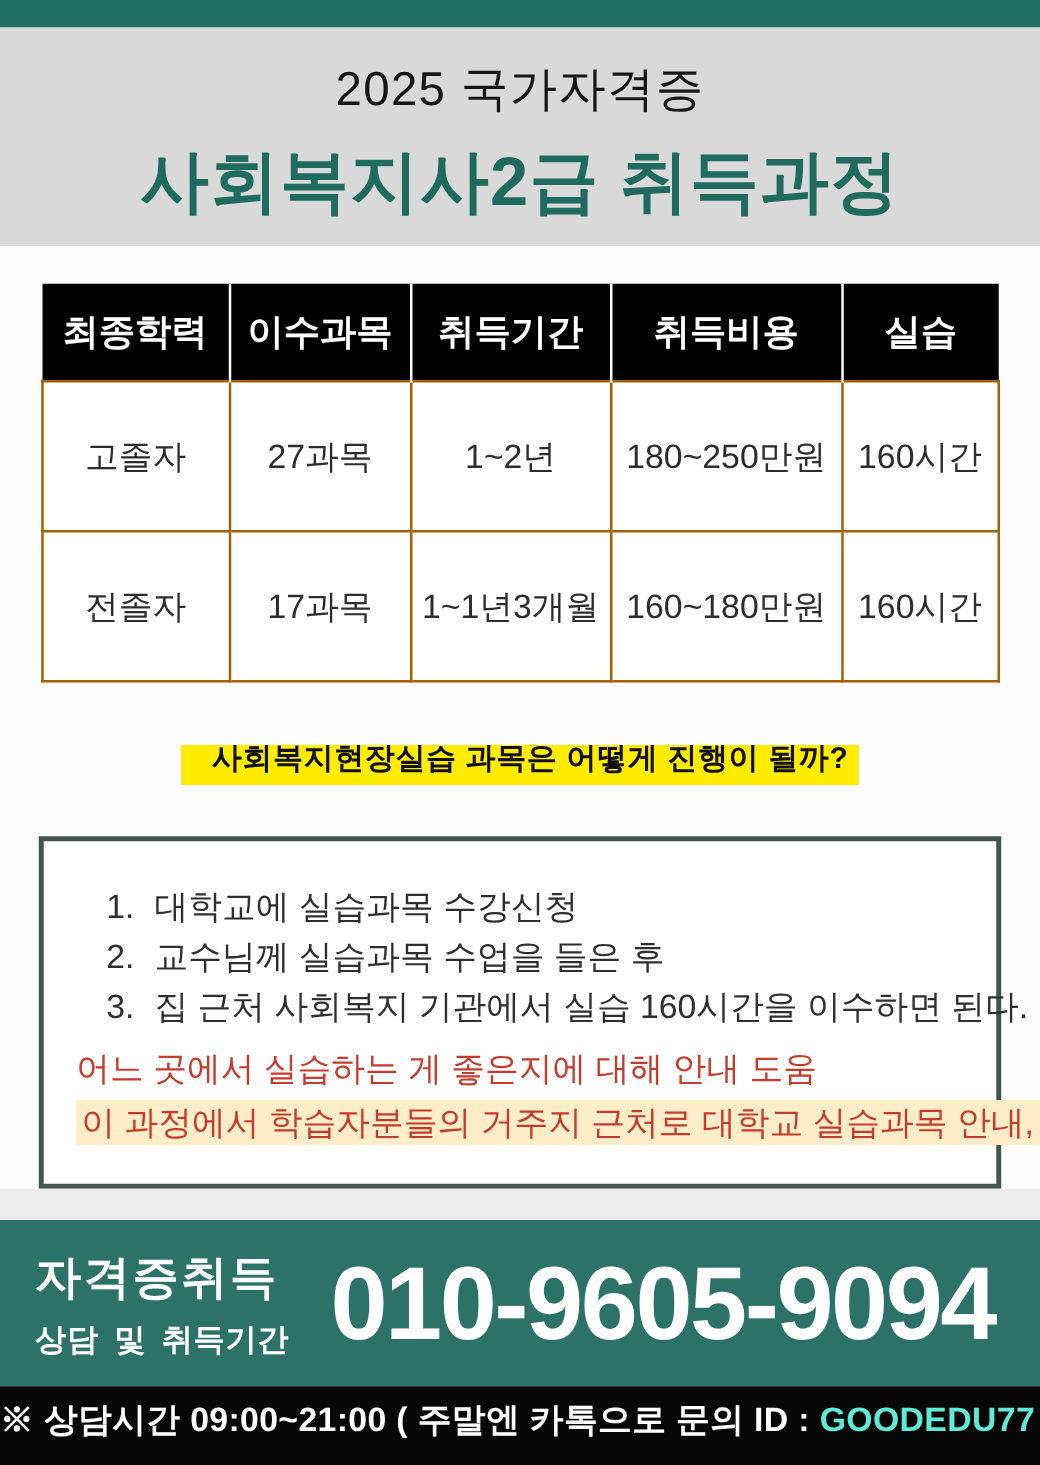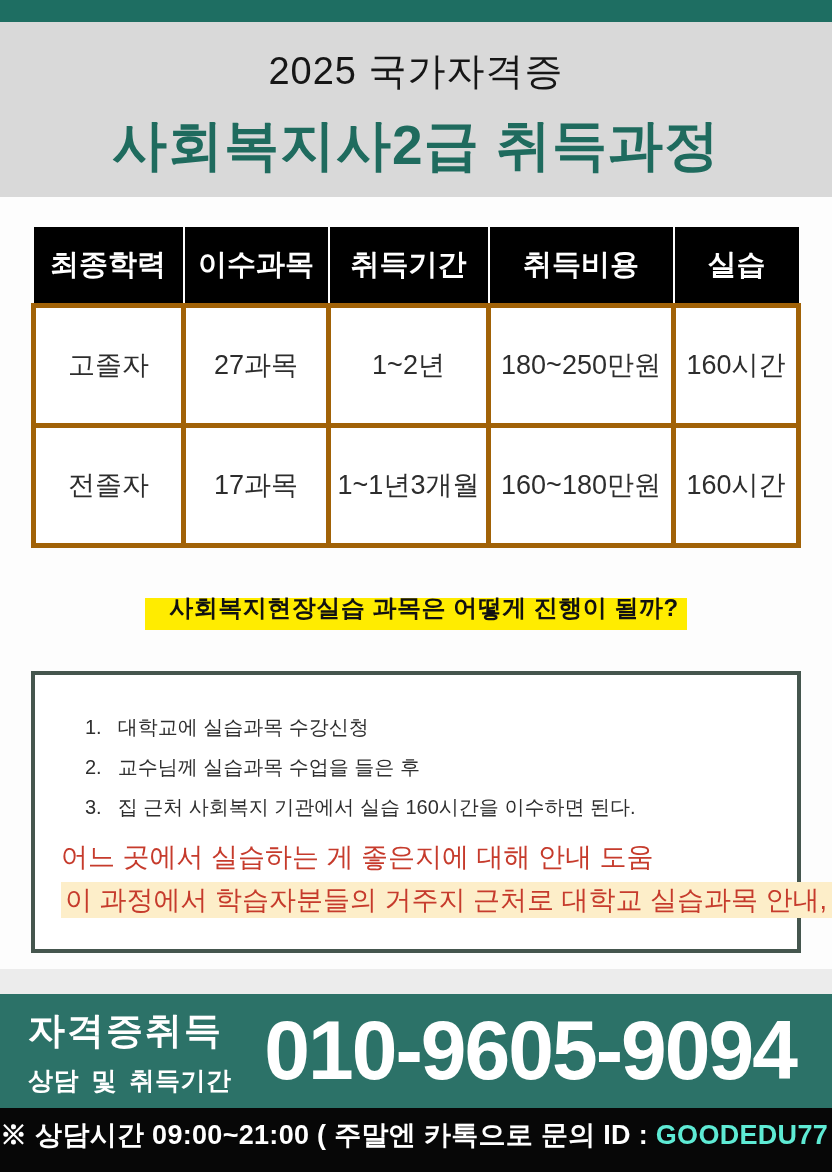--- a/index.html
+++ b/index.html
@@ -25,47 +25,47 @@
   .main { flex:1 1 auto; background:#fdfdfd; }
 
   table.cert { width:765px; margin:30px auto 0; border-collapse:collapse; table-layout:fixed; }
   table.cert th {
     background:#000000; color:#ffffff; font-size:29px; font-weight:700;
     height:78px; text-align:center; border-left:2px solid #fdfdfd;
   }
   table.cert th:first-child { border-left:none; }
   table.cert td {
     height:120px; background:#ffffff; text-align:center; vertical-align:middle;
-    font-size:27px; color:#2d2d2d; border:5px solid #a16207;
+    font-size:27px; color:#2d2d2d; border:2px solid #a16207;
   }
 
   .question { margin-top:44px; height:42px; text-align:center; }
   .question-text {
     display:inline-block; font-size:24px; font-weight:800; color:#111111;
     background:linear-gradient(to bottom, rgba(0,0,0,0) 16%, #ffec00 16%);
     padding:0 8px 6px 24px; letter-spacing:0.5px;
   }
 
   .info-box {
     width:770px; height:282px; margin:37px auto 0;
     border:4px solid #45564e; background:#ffffff; padding:32px 20px 0 26px;
   }
   .steps { list-style:none; }
   .steps li {
-    font-size:20px; color:#2f2f2f; line-height:40px; white-space:nowrap;
+    font-size:27px; color:#2f2f2f; line-height:40px; white-space:nowrap;
   }
   .steps .num { display:inline-block; padding-left:24px; margin-right:16px; }
   .note { margin-top:9px; font-size:27px; color:#c63b2c; line-height:43px; white-space:nowrap; }
   .note-hl { background:#fdeec9; padding:3px 10px 3px 4px; }
 
   .prefooter { height:25px; background:#ececec; flex:0 0 auto; }
 
   
   .footer {
-    height:114px; background:#2c7268; flex:0 0 auto; color:#ffffff;
+    height:133px; background:#2c7268; flex:0 0 auto; color:#ffffff;
     display:flex; align-items:center; padding:0 16px 0 28px;
   }
   .footer-label { flex:0 0 auto; width:222px; }
   .footer-label-top { font-size:37px; font-weight:800; letter-spacing:2px; }
   .footer-label-bottom { font-size:25px; font-weight:700; margin-top:8px; letter-spacing:0.5px; word-spacing:5px; }
   .footer-phone {
     flex:1 1 auto; text-align:center; font-size:83px; font-weight:700;
     letter-spacing:-2px; white-space:nowrap; transform:scaleX(0.99); transform-origin:left center;
   }
 

